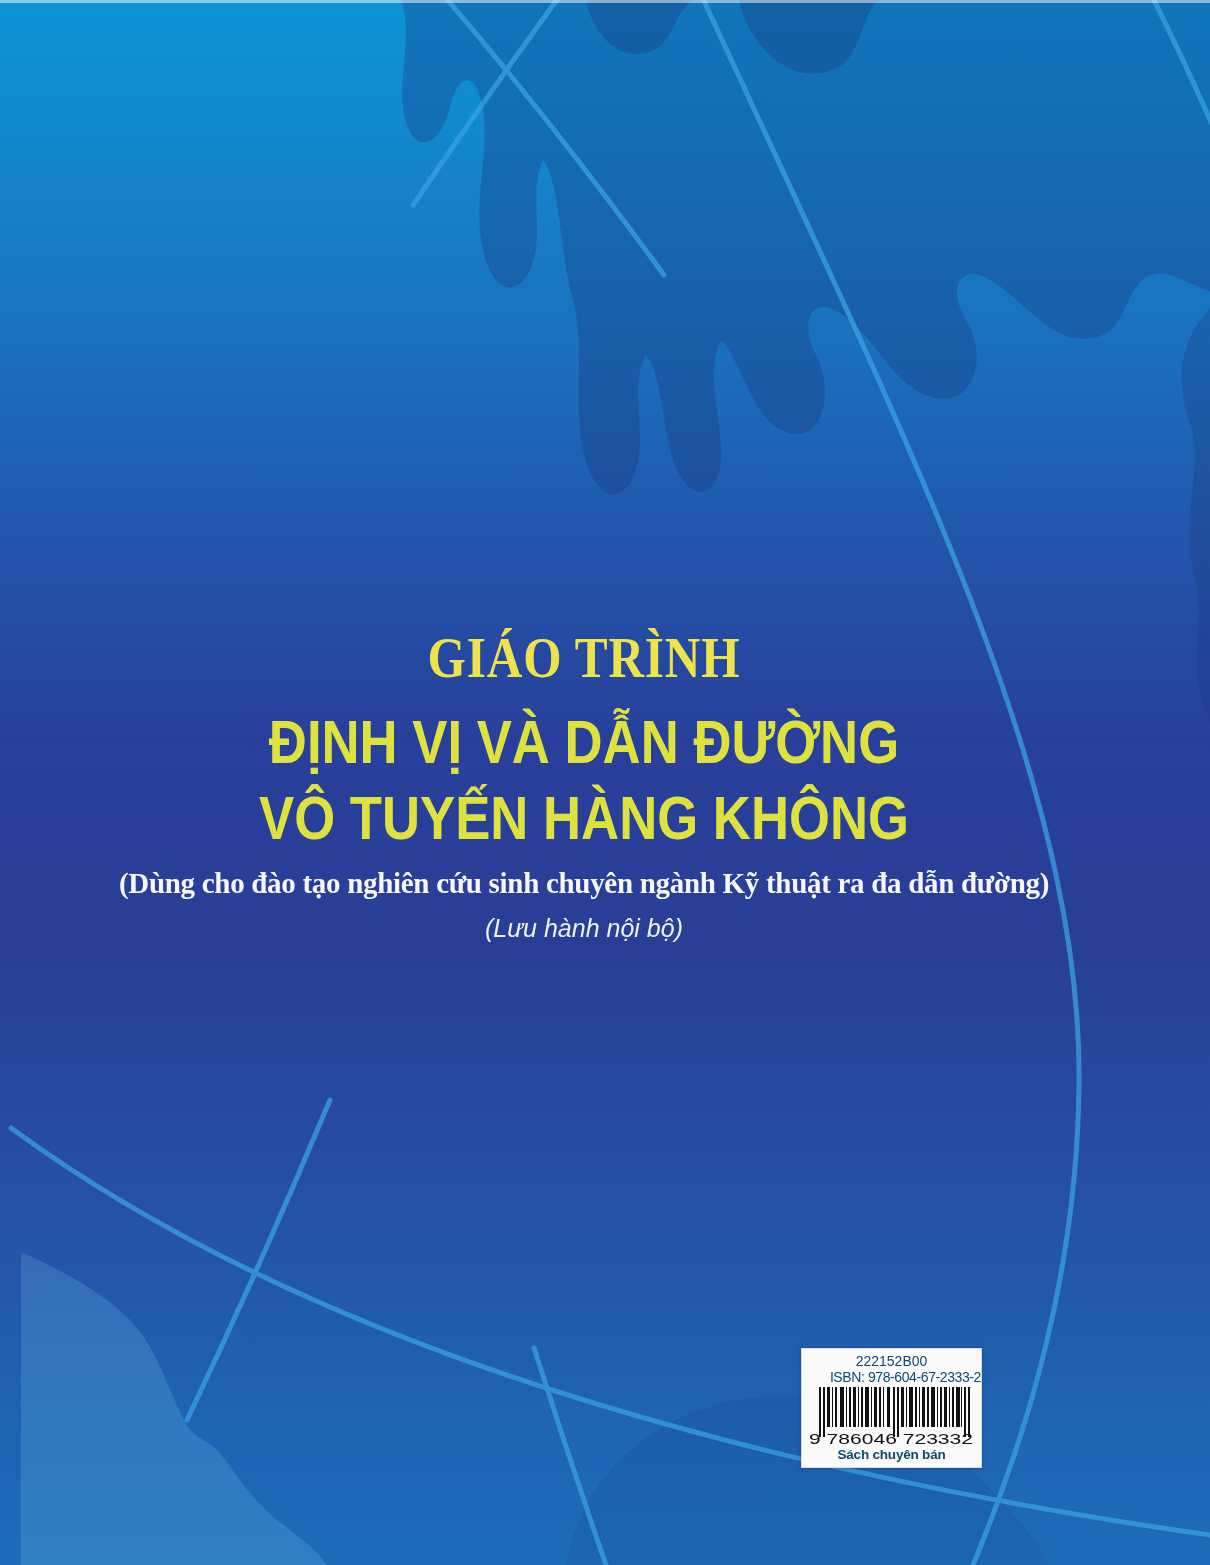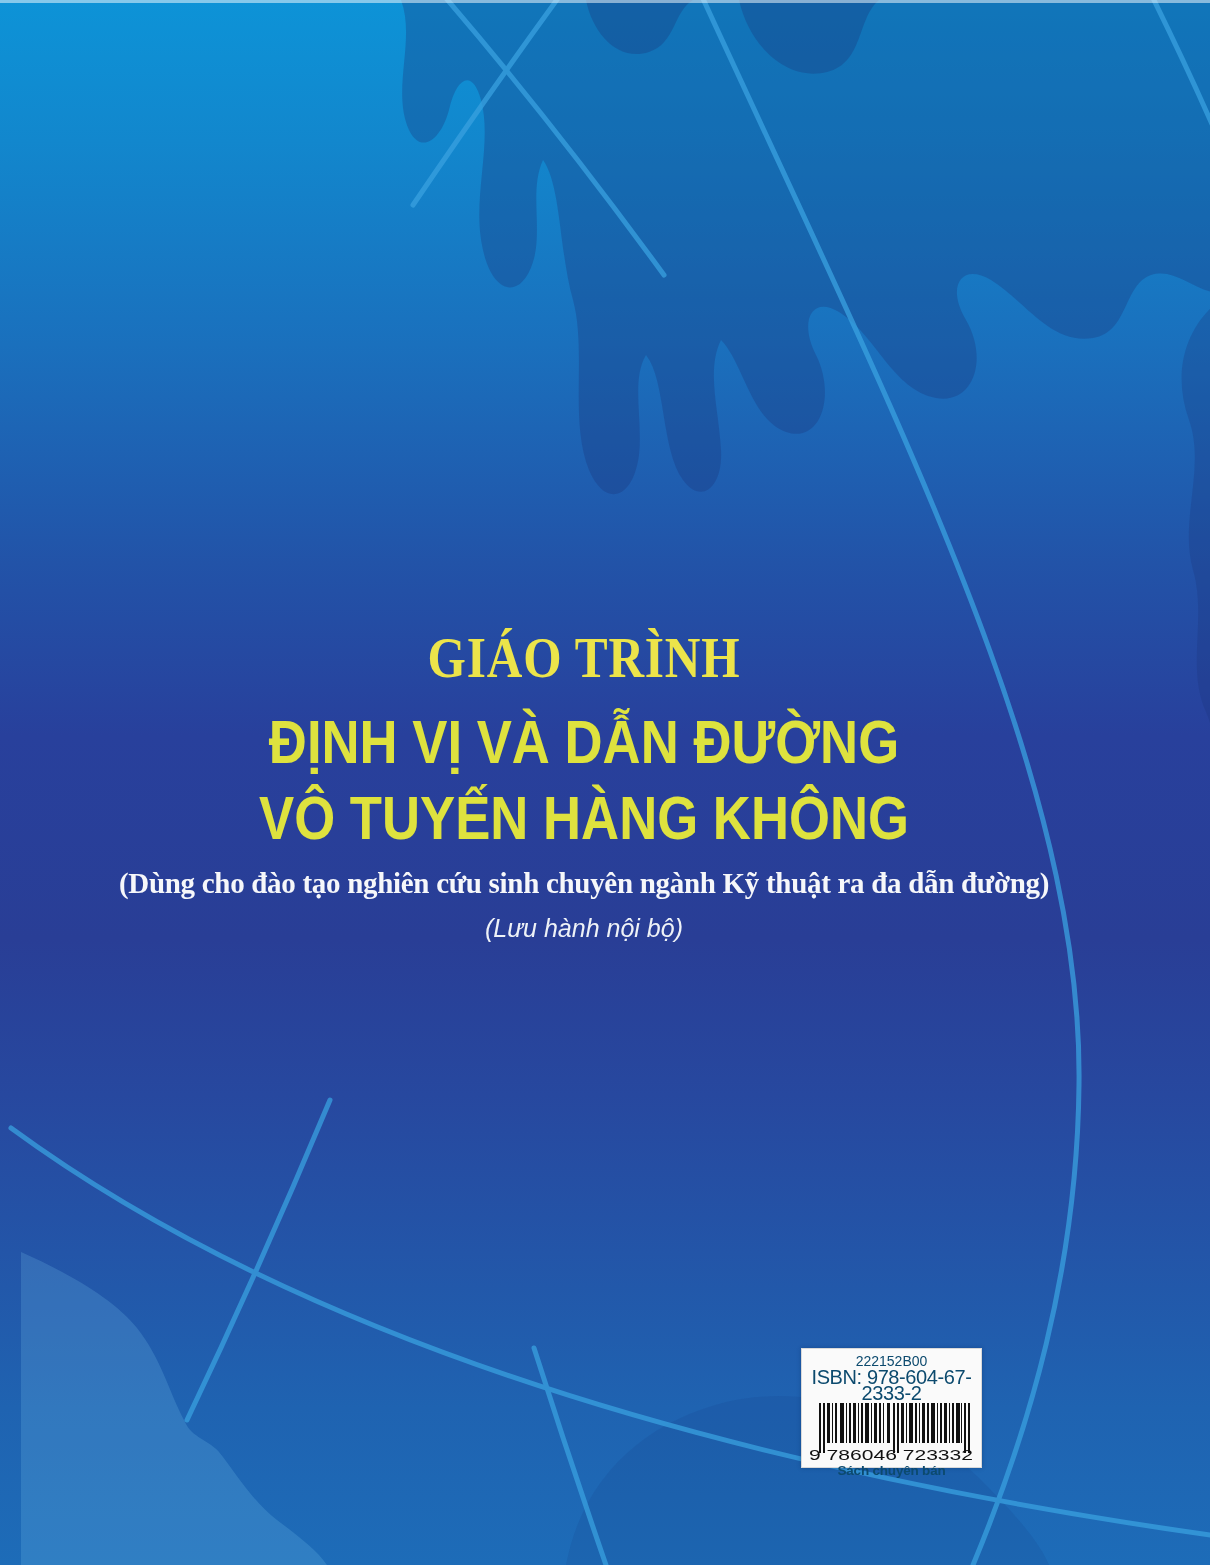--- a/index.html
+++ b/index.html
@@ -48,21 +48,21 @@
     color:#eef2f7;
   }
 
   .barcode-label{
     position:absolute;left:801px;top:1348px;width:181px;height:120px;
     background:#fafafa;border:1px solid #d9d9d9;box-sizing:border-box;
     text-align:center;color:#0c4a6e;
     box-shadow:0 0 4px rgba(0,40,90,.35);
   }
   .bc-code{font-size:14px;line-height:16px;margin-top:4px;}
-  .bc-isbn{font-size:20px;line-height:16px;letter-spacing:-0.4px;}
+  .bc-isbn{font-size:14px;line-height:16px;letter-spacing:-0.4px;text-align:right;}
   .bc-svg{display:block;margin:2px auto 0 auto;}
   .bc-note{font-size:13.5px;line-height:15px;font-weight:bold;letter-spacing:-0.2px;}
 </style>
 </head>
 <body>
 
 <div class="page">
 
   <svg class="map-svg" viewBox="0 0 1210 1565" aria-hidden="true">
 

